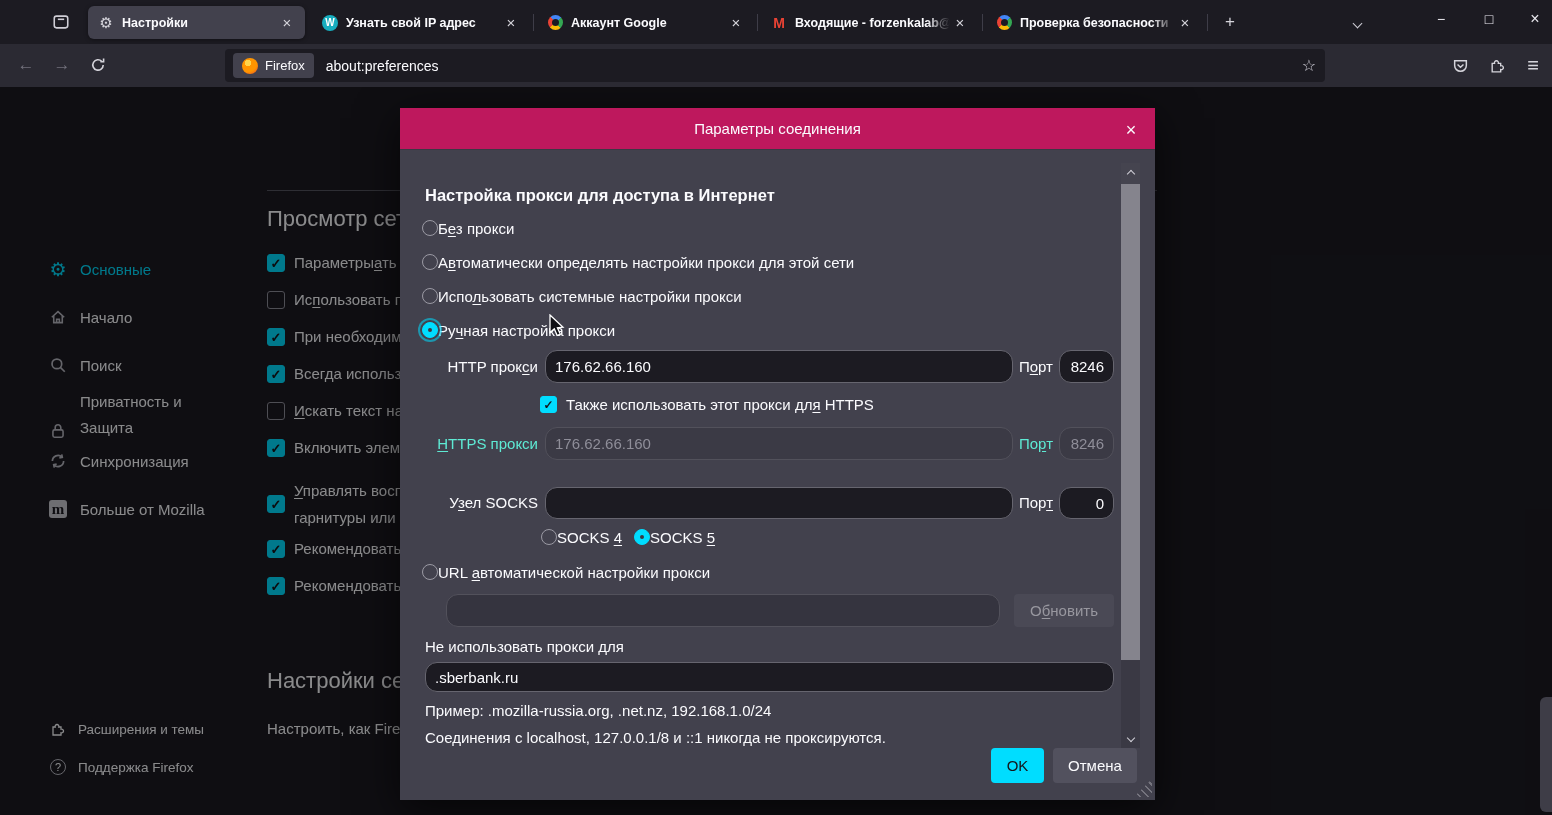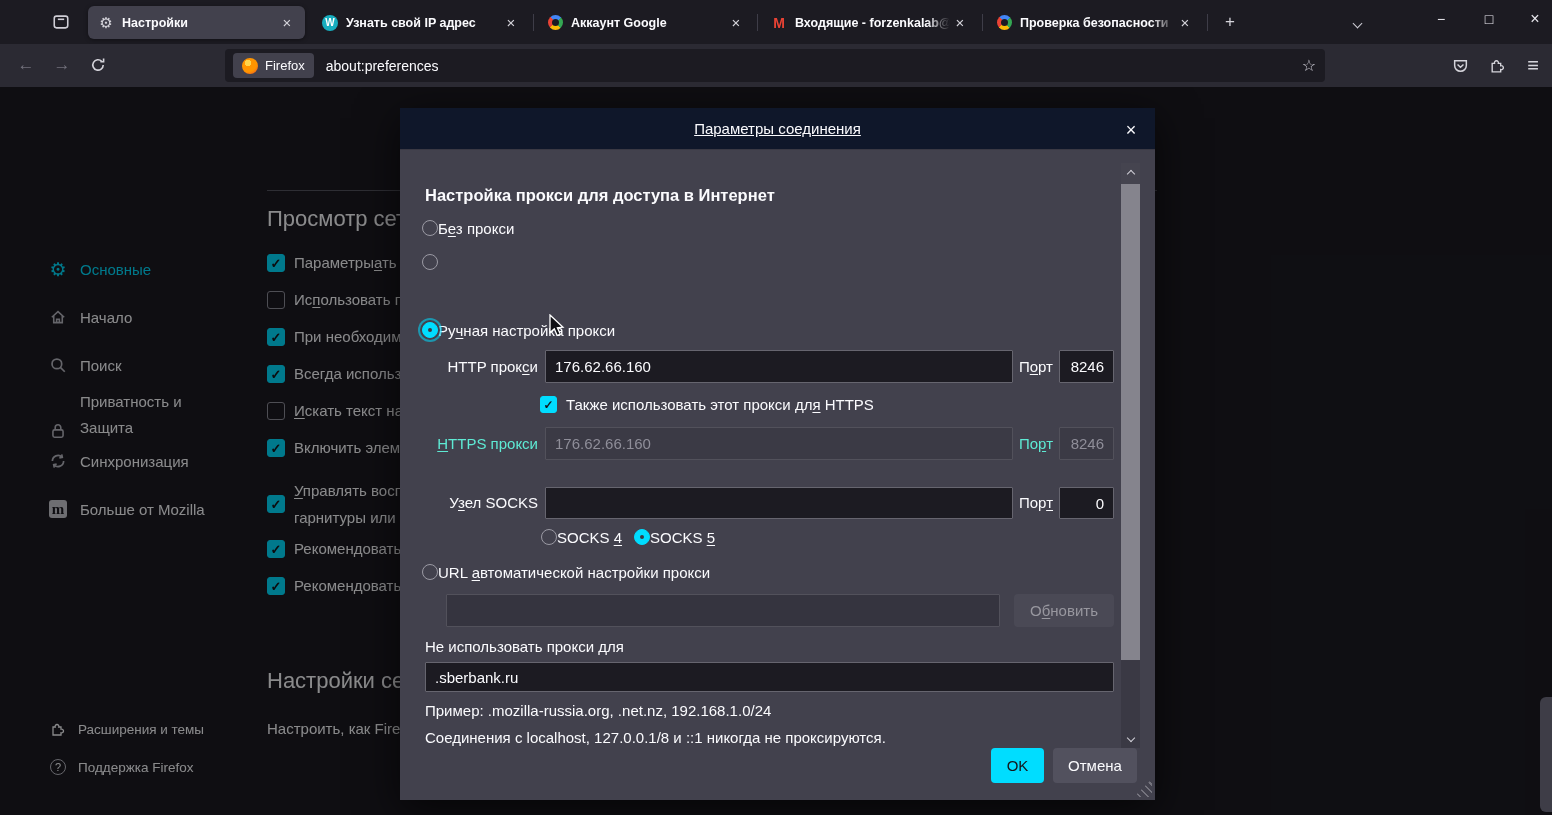--- a/index.html
+++ b/index.html
@@ -79,36 +79,36 @@
   .cb.checked { background:#00ddff; border-color:#00ddff; color:#15141a; font-weight:bold; }
   u { text-decoration:underline; text-underline-offset:2px; }
 
   #overlay { position:absolute; inset:0; background:rgba(0,0,0,0.45); z-index:50; }
   #winscroll { position:absolute; left:1540px; top:610px; width:12px; height:115px;
     background:#3e3d47; border-radius:6px 0 0 6px; z-index:60; }
 
   
   #dialog { position:absolute; left:400px; top:21px; width:755px; height:692px; background:#42414d;
     z-index:100; box-shadow:0 10px 40px rgba(0,0,0,.65); }
-  #dlgtitle { position:absolute; left:0; top:0; width:755px; height:42px; background:#0f172a;
+  #dlgtitle { position:absolute; left:0; top:0; width:755px; height:42px; background:#be185d;
     border-bottom:1px solid #3a3944; display:flex; align-items:center; justify-content:center;
-    color:#fbfbfe; font-size:15px;text-decoration:underline; }
+    color:#fbfbfe; font-size:15px; }
   #dlgclose { position:absolute; right:13px; top:11px; width:22px; height:22px; display:flex;
     align-items:center; justify-content:center; color:#fbfbfe; font-size:18px; }
   .dheading { position:absolute; left:25px; color:#fbfbfe; font-size:16.5px; font-weight:bold; }
   .dradiorow { position:absolute; left:22px; display:flex; align-items:center; 
     color:#fbfbfe; font-size:15px; height:18px; }
   .radio { width:16px; height:16px; border-radius:50%; border:1px solid #9b9aa4; flex:0 0 16px;
     position:relative; background:transparent; }
   .radio.checked { background:#00ddff; border-color:#00ddff; }
   .radio.checked::after { content:""; position:absolute; inset:5px; border-radius:50%; background:#3a3944; }
   .radio.focusring { box-shadow:0 0 0 2px #42414d, 0 0 0 4px rgba(0,221,255,.55); }
   .dlabel { position:absolute; color:#fbfbfe; font-size:15px; text-align:right; }
   .dlabel.dis, .dis-text { color:#5eead4; }
-  .inp { position:absolute; background:#1c1b22; border:1px solid #66656f; border-radius:1px;
+  .inp { position:absolute; background:#1c1b22; border:1px solid #66656f; border-radius:12px;
     color:#fbfbfe; font-size:15px; padding:0 9px; font-family:"Liberation Sans", sans-serif; outline:none; }
   .inp.dis { background:#3b3a45; border-color:#52515b; color:#8f8e99; }
   .inp.port { text-align:right; }
   .dcbrow { position:absolute; display:flex; align-items:center; gap:9px; color:#fbfbfe; font-size:15px; }
   .dcbrow .cb { width:17px; height:17px; flex-basis:17px; font-size:12px; }
   .btn { position:absolute; border:none; border-radius:4px; font-size:15px;
     font-family:"Liberation Sans", sans-serif; color:#fbfbfe; background:#52515e; }
   .btn.primary { background:#00ddff; color:#15141a; }
   .btn.disbtn { background:#4a4955; color:#98979f; }
   .dnote { position:absolute; left:25px; color:#fbfbfe; font-size:15px; }
@@ -351,20 +351,25 @@
       </div>
 
       <div class="dheading" style="top:78px">Настройка прокси для доступа в Интернет</div>
 
       <div class="dradiorow" style="top:111px">
         <span class="radio"></span>
         <span><span>Б</span><u>е</u><span>з прокси</span></span>
       </div>
       <div class="dradiorow" style="top:145px">
         <span class="radio"></span>
+        <span><span>А</span><u>в</u><span>томатически определять настройки прокси для этой сети</span></span>
+      </div>
+      <div class="dradiorow" style="top:179px">
+        <span class="radio"></span>
+        <span><span>Испо</span><u>л</u><span>ьзовать системные настройки прокси</span></span>
       </div>
       <div class="dradiorow" style="top:213px">
         <span class="radio checked focusring"></span>
         <span><span>Ру</span><u>ч</u><span>ная настройка прокси</span></span>
       </div>
 
       <div class="dlabel" style="left:25px;top:242px;width:113px;line-height:33px"><span>HTTP прок</span><u>с</u><span>и</span></div>
       <input class="inp" style="left: 145px; top: 242px; width: 468px; height: 33px;" value="176.62.66.160">
       <div class="dlabel" style="left:613px;top:242px;width:40px;line-height:33px"><span>П</span><u>о</u><span>рт</span></div>
       <input class="inp port" style="left: 659px; top: 242px; width: 55px; height: 33px;" value="8246">

